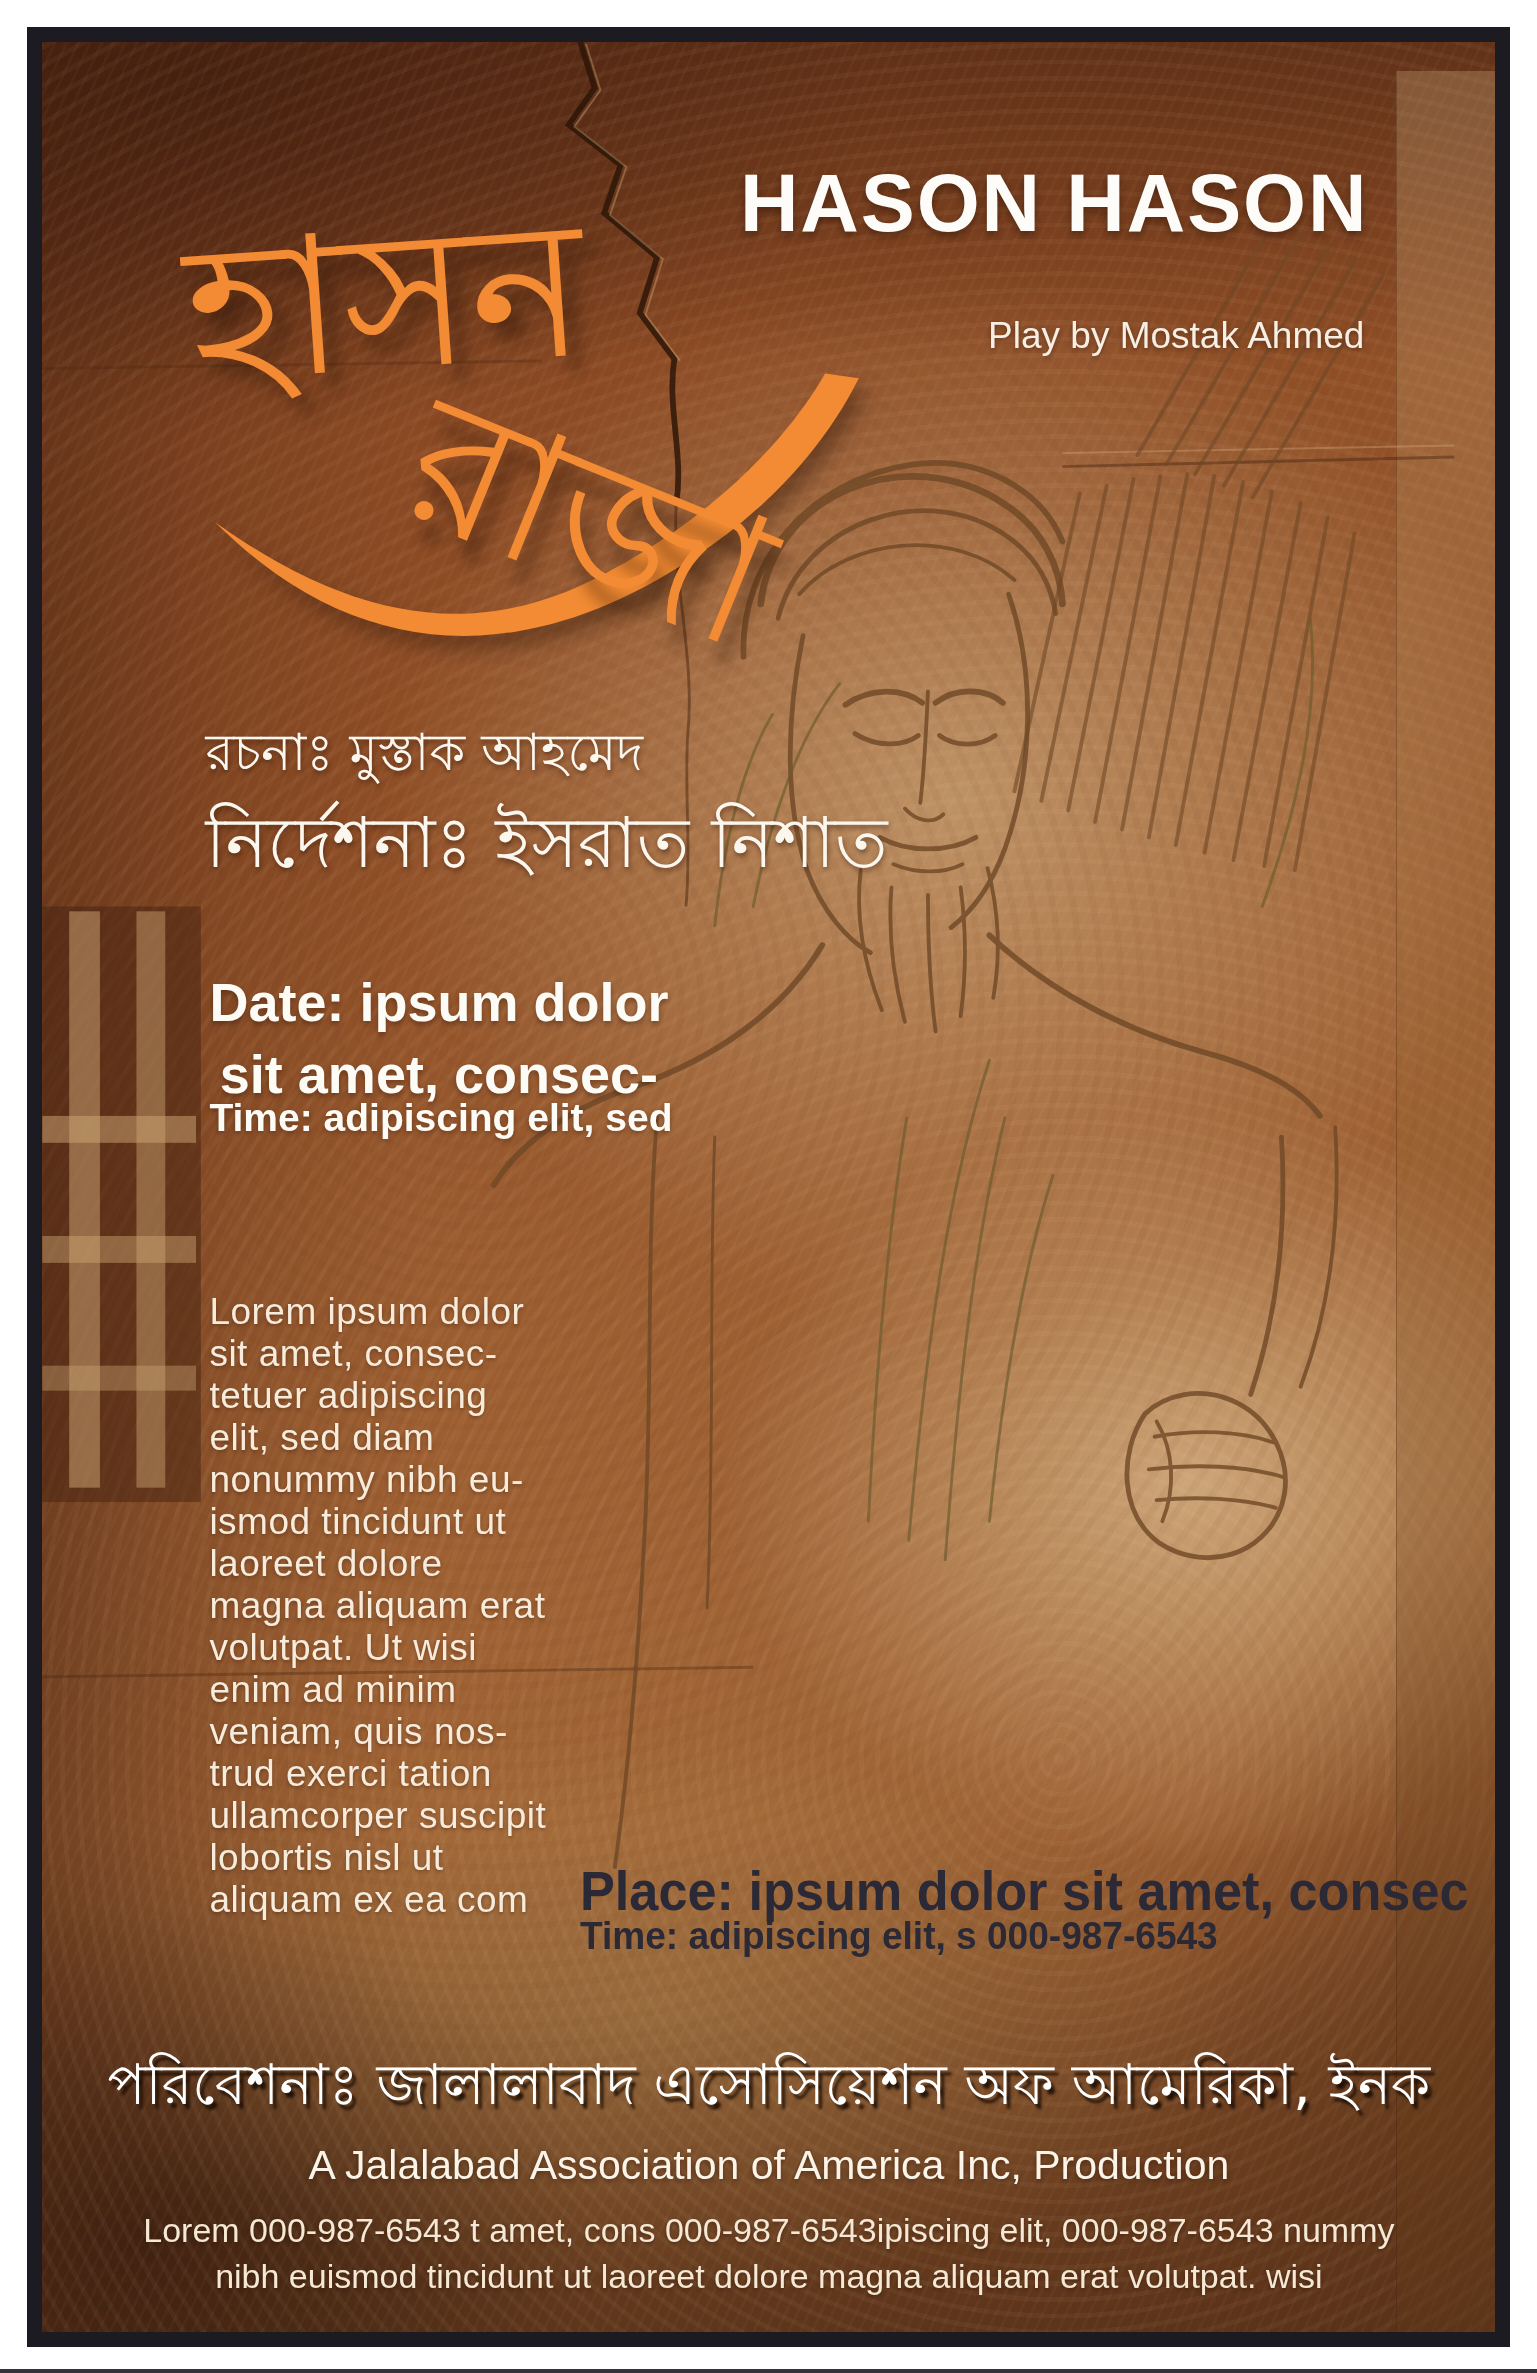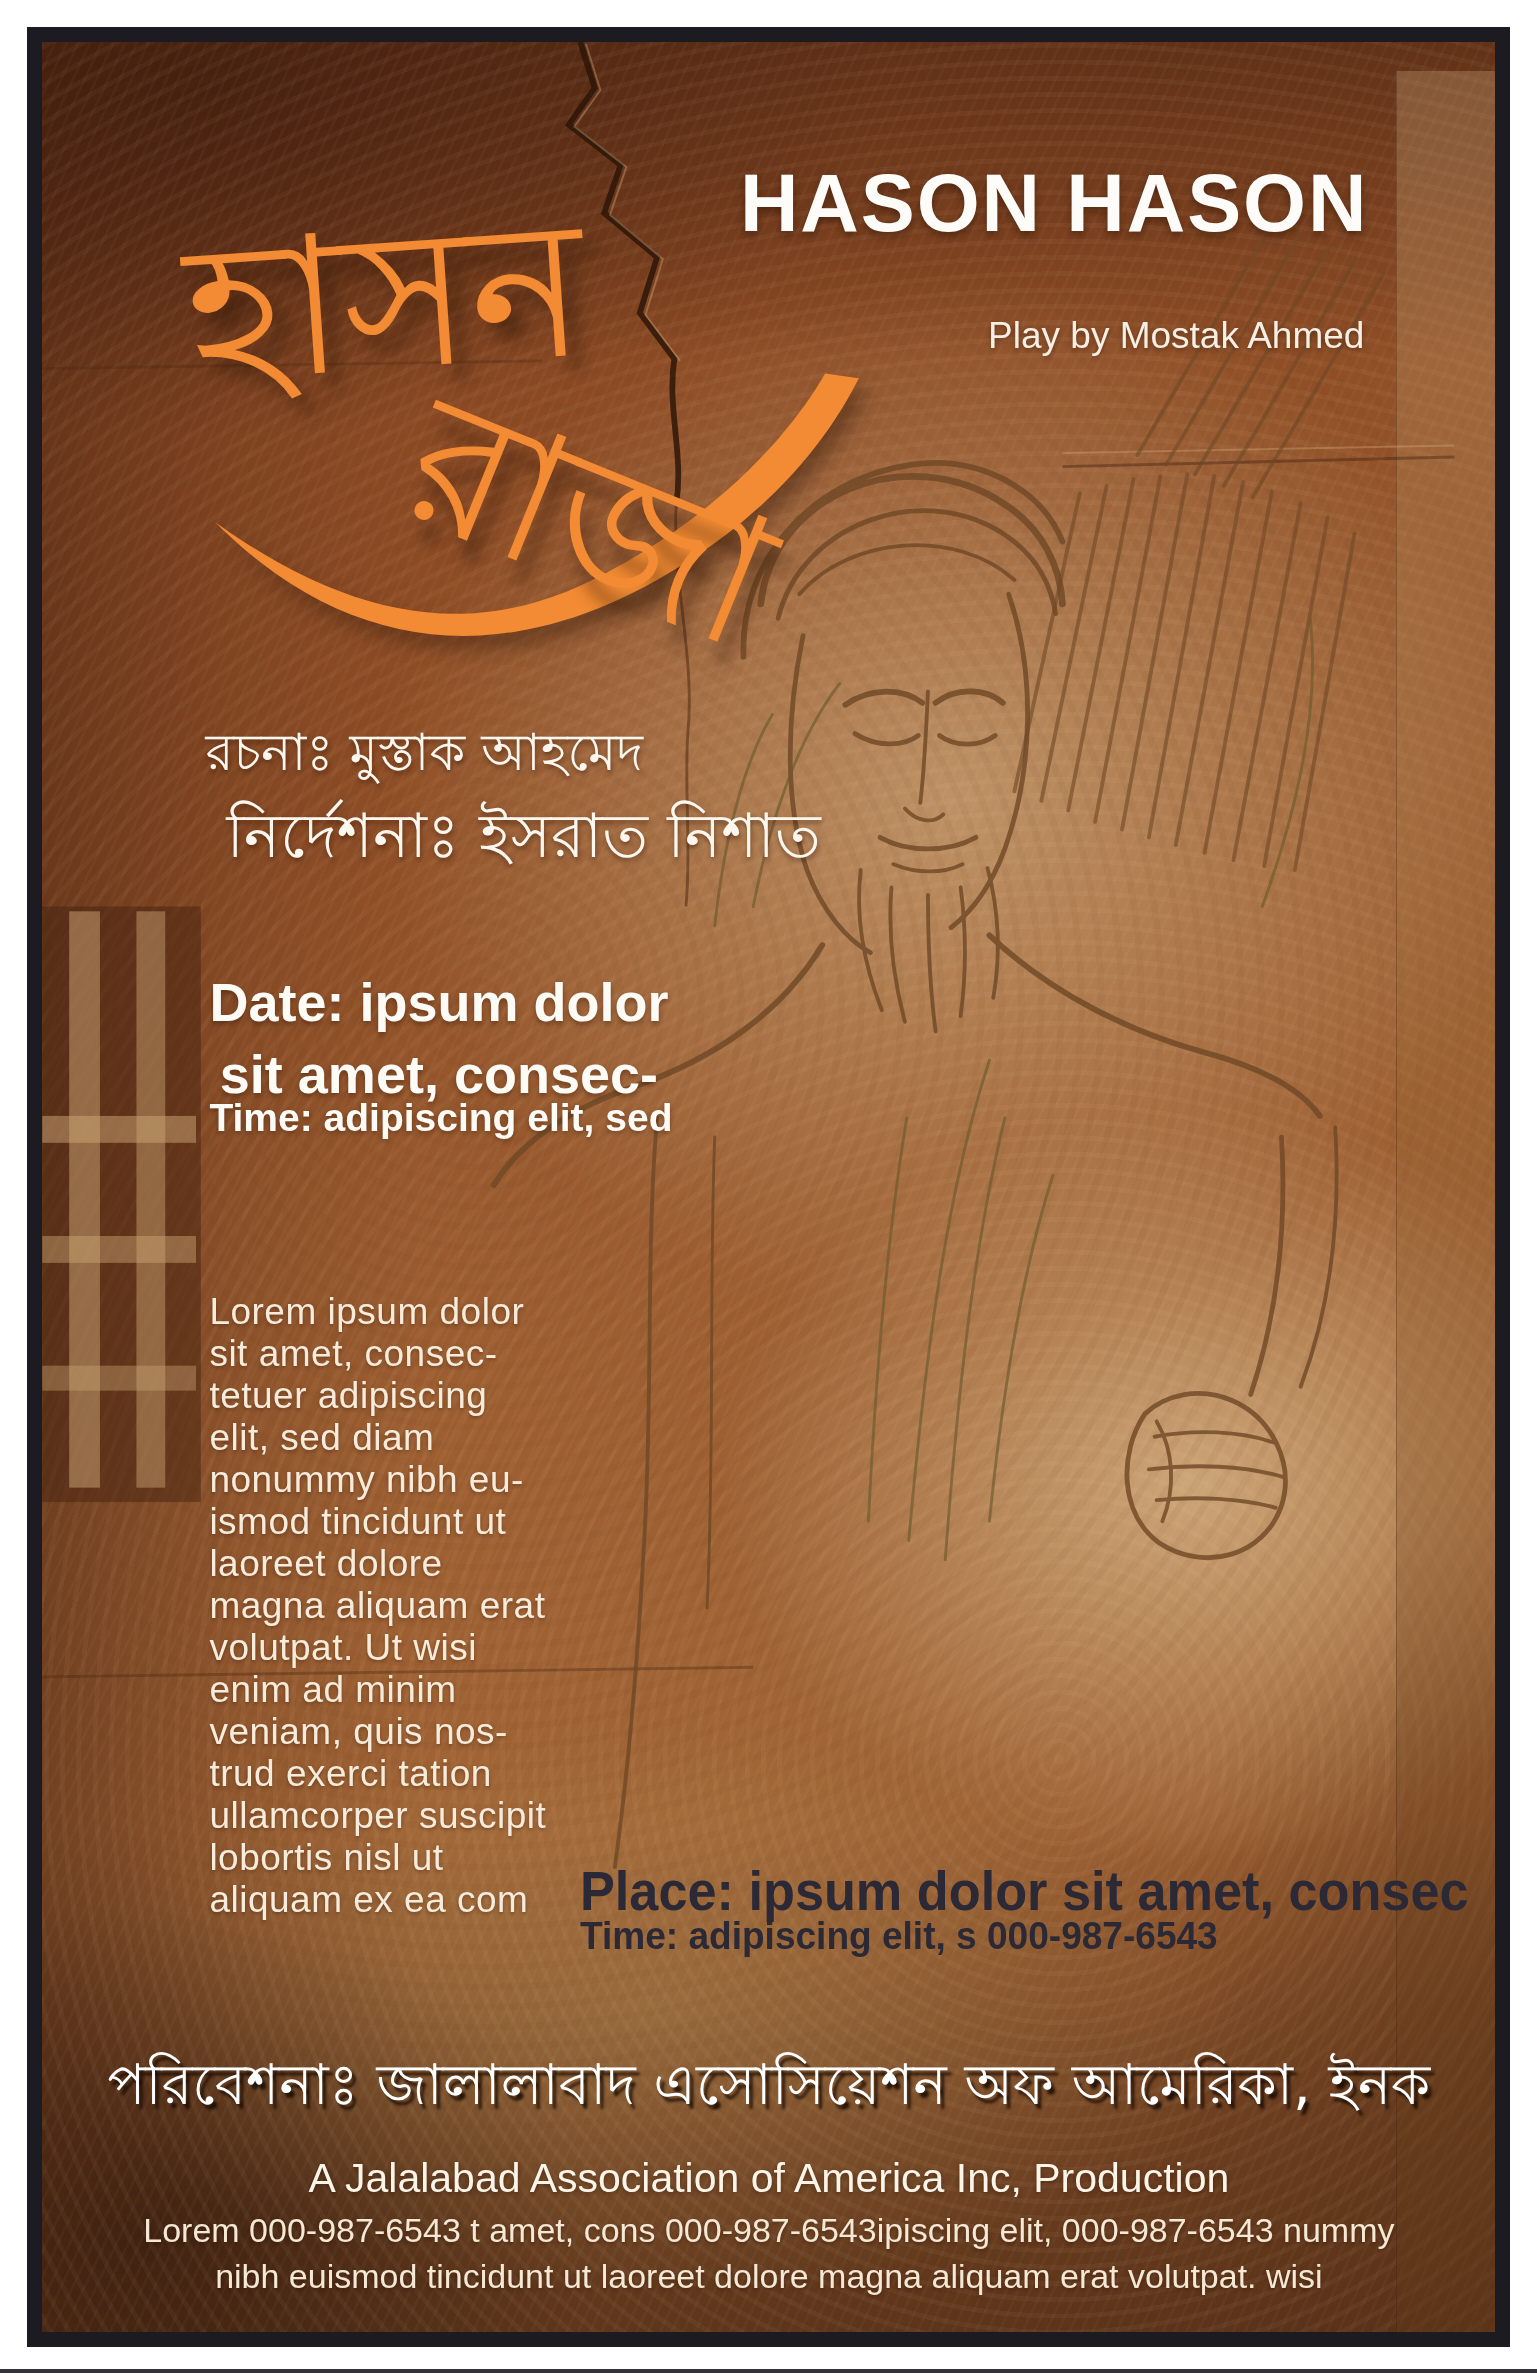--- a/index.html
+++ b/index.html
@@ -31,35 +31,35 @@
   .bn{font-family:"DejaVu Sans",sans-serif;}
   .headline{right:127px;top:115px;font-size:81px;font-weight:bold;letter-spacing:1.9px;color:#fdfcf9;
             text-shadow:0 3.8px 8.6px rgba(45,18,6,.55);}
   .playby{right:131px;top:273px;font-size:37px;color:#f7efe4;text-shadow:0 1.9px 4.8px rgba(45,18,6,.45);}
   .direction-en{right:126px;top:317px;font-size:40px;color:#f8f1e7;text-shadow:0 1.9px 4.8px rgba(45,18,6,.45);}
   .bn-title-1{left:144px;top:154px;font-size:192px;line-height:1.1;color:#f28b33;transform:rotate(-4deg);
               text-shadow:13.4px 17.3px 15.4px rgba(52,24,8,.5);}
   .bn-title-2{left:413px;top:317px;font-size:183px;line-height:1.1;color:#f28b33;transform:rotate(22deg);
               transform-origin:left top;text-shadow:15.4px 19px 15.4px rgba(52,24,8,.5);}
   .bn-writer{left:163px;top:672px;font-size:51px;color:#fcf7ee;text-shadow:1px 2.9px 5.8px rgba(45,18,6,.5);}
-  .bn-director{left:163px;top:747px;font-size:61px;color:#fcf7ee;text-shadow:1px 2.9px 5.8px rgba(45,18,6,.5);margin-left:21px;}
+  .bn-director{left:163px;top:747px;font-size:70px;color:#fcf7ee;text-shadow:1px 2.9px 5.8px rgba(45,18,6,.5);}
   .date-block{left:167px;top:924px;font-size:54px;font-weight:bold;line-height:72px;color:#fdfbf6;
               text-shadow:0 2.9px 5.8px rgba(45,18,6,.4);white-space:nowrap;text-align:center;}
   .time-line{left:167px;top:1054px;font-size:39px;font-weight:bold;color:#fdfbf6;
              text-shadow:0 1.9px 4.8px rgba(45,18,6,.4);}
   .lorem{left:167px;top:1249px;font-size:37px;line-height:42px;color:#f7ecdc;letter-spacing:0.5px;
          text-shadow:0 1.9px 3.8px rgba(45,18,6,.35);}
   .place-line{left:538px;top:1817px;font-size:55px;font-weight:bold;color:#2b2936;transform:scaleX(.95);
               transform-origin:left top;}
   .venue-time{left:538px;top:1872px;font-size:39px;font-weight:bold;color:#2b2936;transform:scaleX(.95);
               transform-origin:left top;}
   .presenter{left:50%;transform:translateX(-50%);top:2000px;font-size:56px;color:#ffffff;
              text-shadow:3.8px 4.8px 2.9px rgba(22,11,4,.85);text-align:right;}
   .production{left:50%;transform:translateX(-50%);top:2100px;font-size:41px;color:#fbf4e8;
-              text-shadow:0 1.9px 4.8px rgba(45,18,6,.5);margin-top:13px;}
+              text-shadow:0 1.9px 4.8px rgba(45,18,6,.5);}
   .contact{left:50%;transform:translateX(-50%);top:2165px;font-size:34px;line-height:46px;color:#f5e8d4;
            text-align:center;text-shadow:0 1.9px 3.8px rgba(45,18,6,.45);}
 </style>
 </head>
 <body>
 
 <div class="page">
   <div class="frame">
     <div class="art">
       <div class="mottle"></div>

